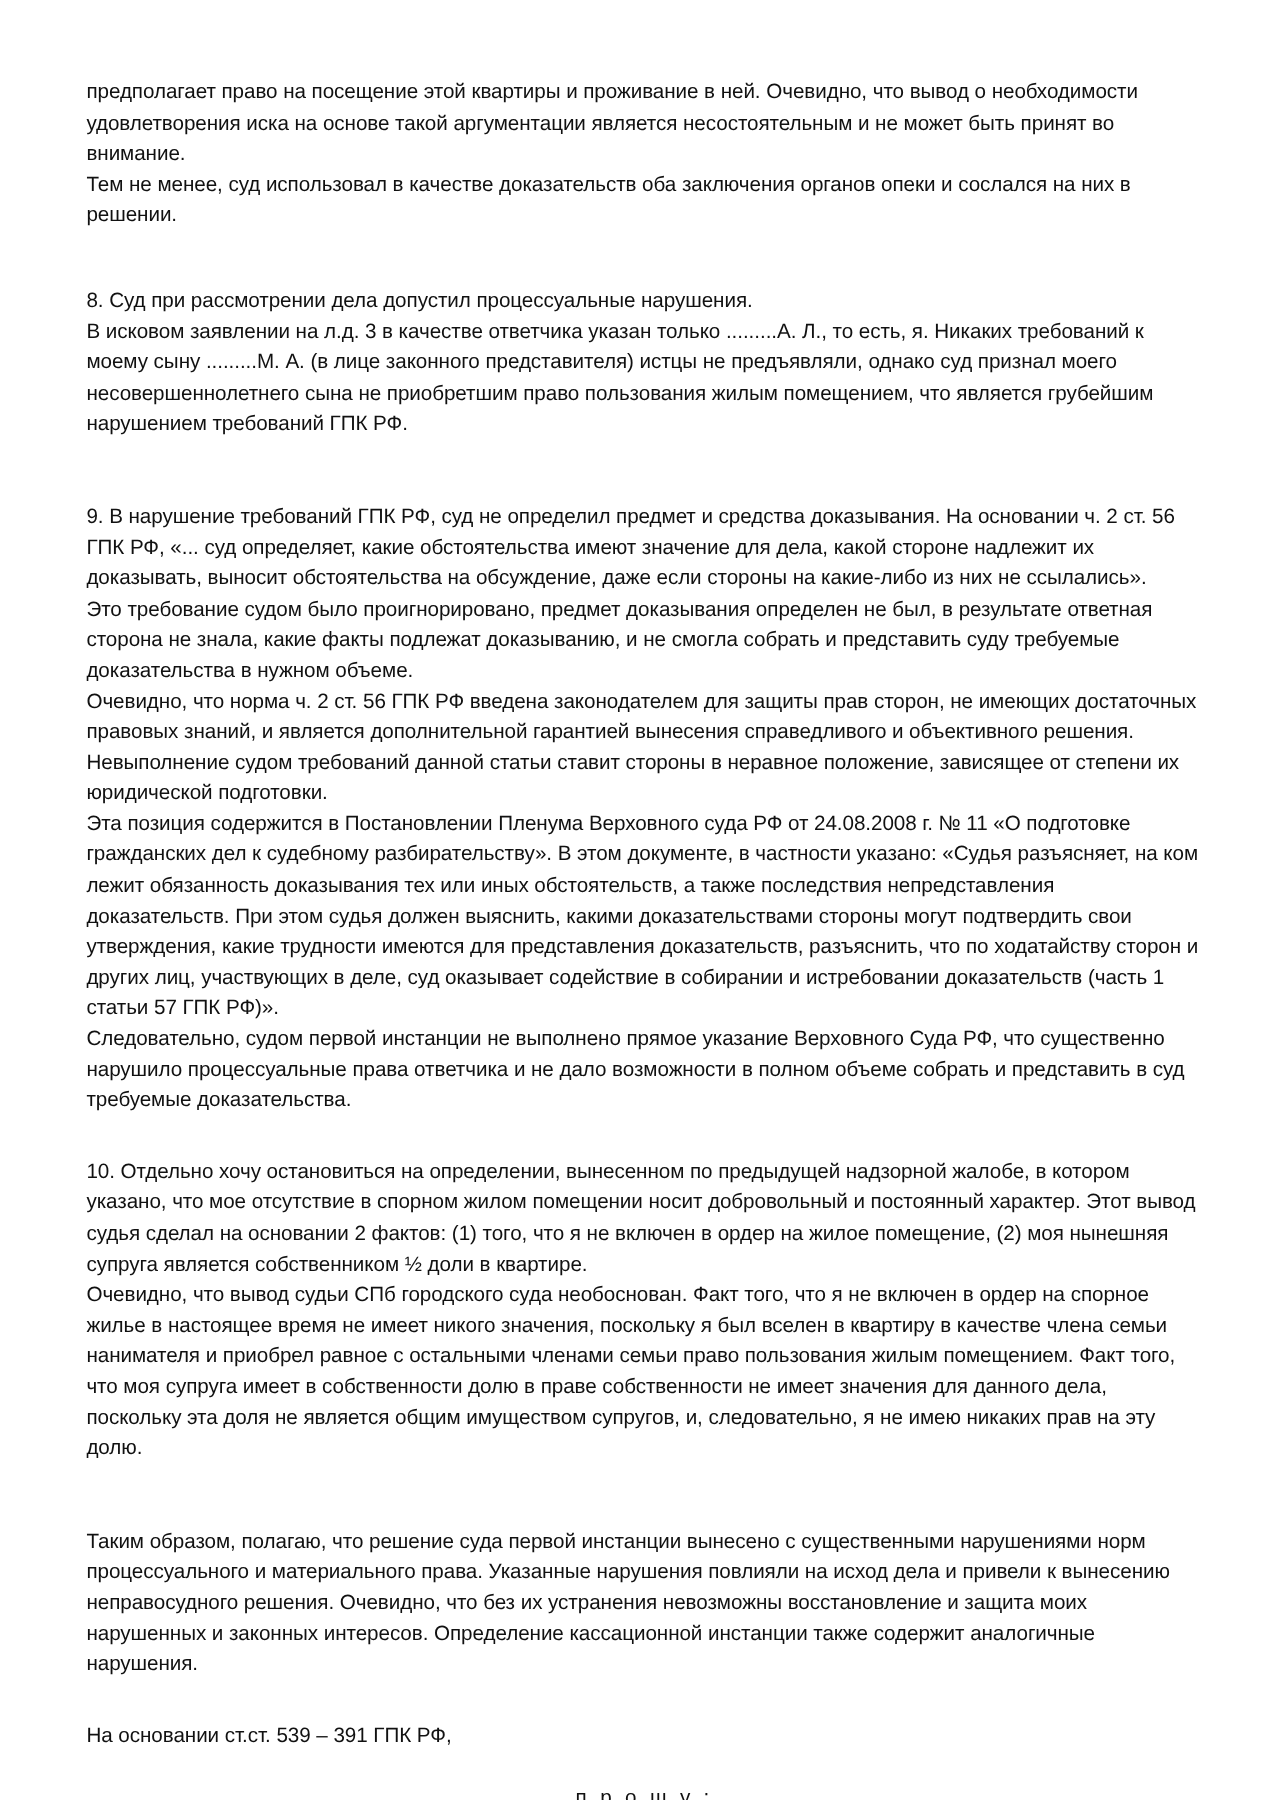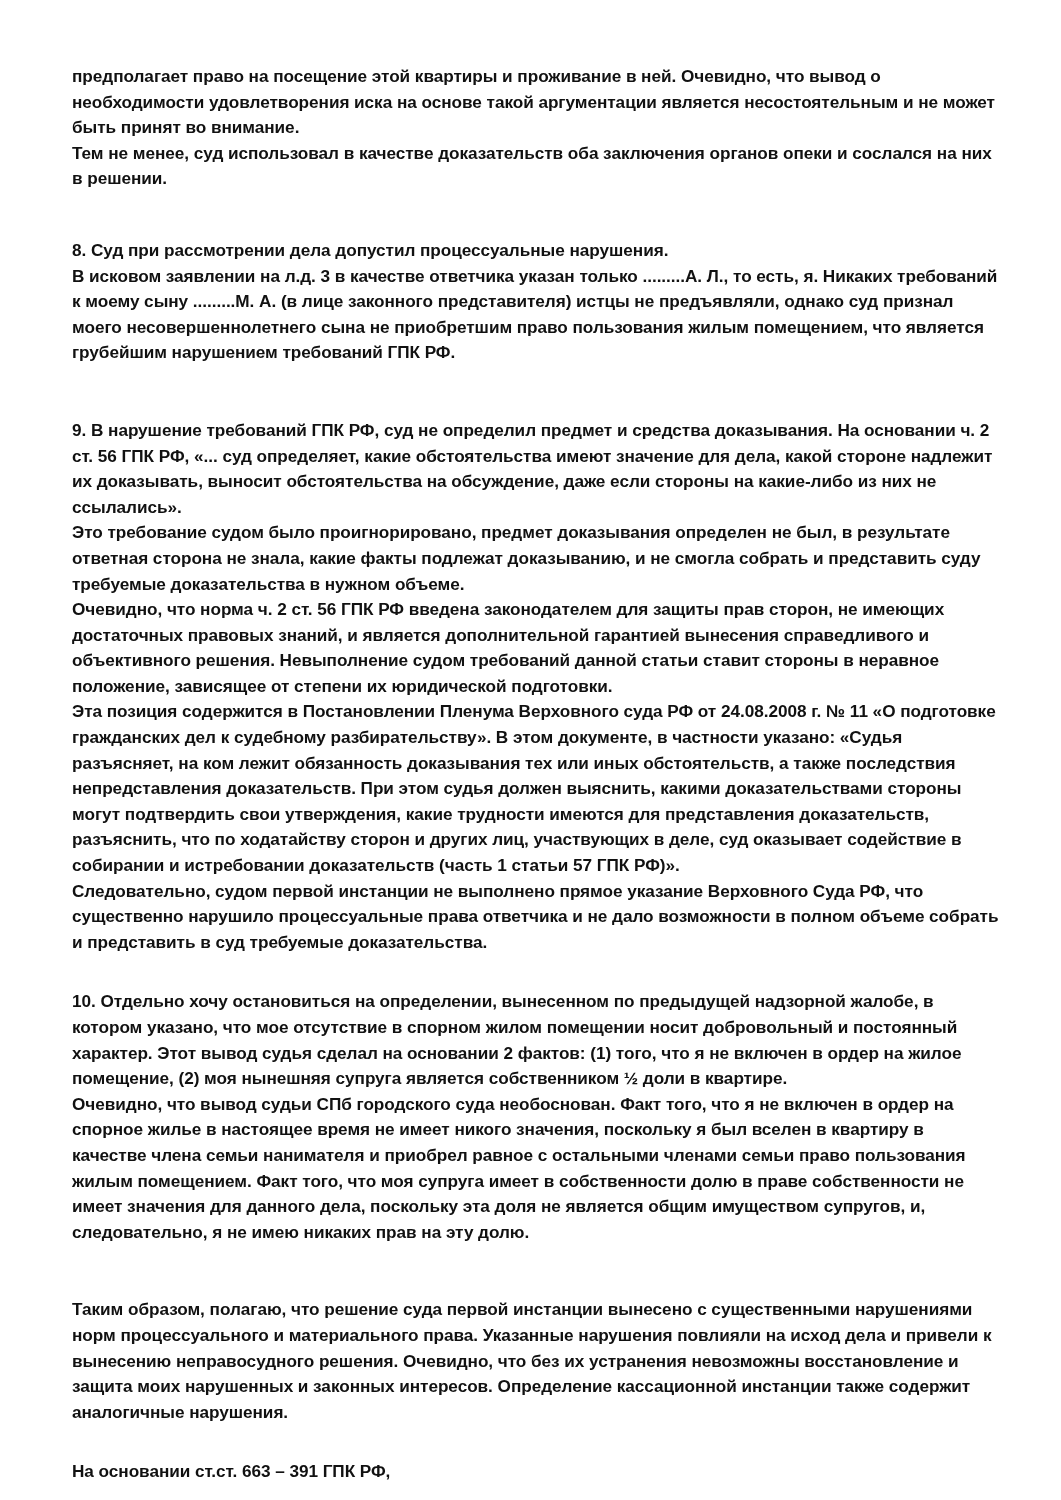--- a/index.html
+++ b/index.html
@@ -14,21 +14,20 @@
     -webkit-font-smoothing: antialiased;
   }
   .page {
     position: relative;
     width: 1061px;
     height: 1500px;
     margin: 0 auto;
     background: #ffffff;
     overflow: hidden;
     box-sizing: border-box;
-    font-weight: bold;
   }
   .doc-body {
     position: absolute;
     left: 72px;
     top: 64px;
     width: 930px;
   }
   .para {
     font-size: 17.2px;
     line-height: 25.6px;
@@ -76,20 +75,20 @@
 
     <p class="para">10. Отдельно хочу остановиться на определении, вынесенном по предыдущей надзорной жалобе, в котором указано, что мое отсутствие в спорном жилом помещении носит добровольный и постоянный характер. Этот вывод судья сделал на основании 2 фактов: (1) того, что я не включен в ордер на жилое помещение, (2) моя нынешняя супруга является собственником ½ доли в квартире.
 Очевидно, что вывод судьи СПб городского суда необоснован. Факт того, что я не включен в ордер на спорное жилье в настоящее время не имеет никого значения, поскольку я был вселен в квартиру в качестве члена семьи нанимателя и приобрел равное с остальными членами семьи право пользования жилым помещением. Факт того, что моя супруга имеет в собственности долю в праве собственности не имеет значения для данного дела, поскольку эта доля не является общим имуществом супругов, и, следовательно, я не имею никаких прав на эту долю.</p>
 
     <div class="spacer-xl"></div>
 
     <p class="para">Таким образом, полагаю, что решение суда первой инстанции вынесено с существенными нарушениями норм процессуального и материального права. Указанные нарушения повлияли на исход дела и привели к вынесению неправосудного решения. Очевидно, что без их устранения невозможны восстановление и защита моих нарушенных и законных интересов. Определение кассационной инстанции также содержит аналогичные нарушения.</p>
 
     <div class="spacer-md"></div>
 
-    <p class="para">На основании ст.ст. 663 – 391 ГПК РФ,</p>
+    <p class="para">На основании ст.ст. 539 – 391 ГПК РФ,</p>
 
     <div class="spacer-sm"></div>
 
     <p class="center-request">п р о ш у :</p>
 
   </div>
 </div>
 
 </body></html>

